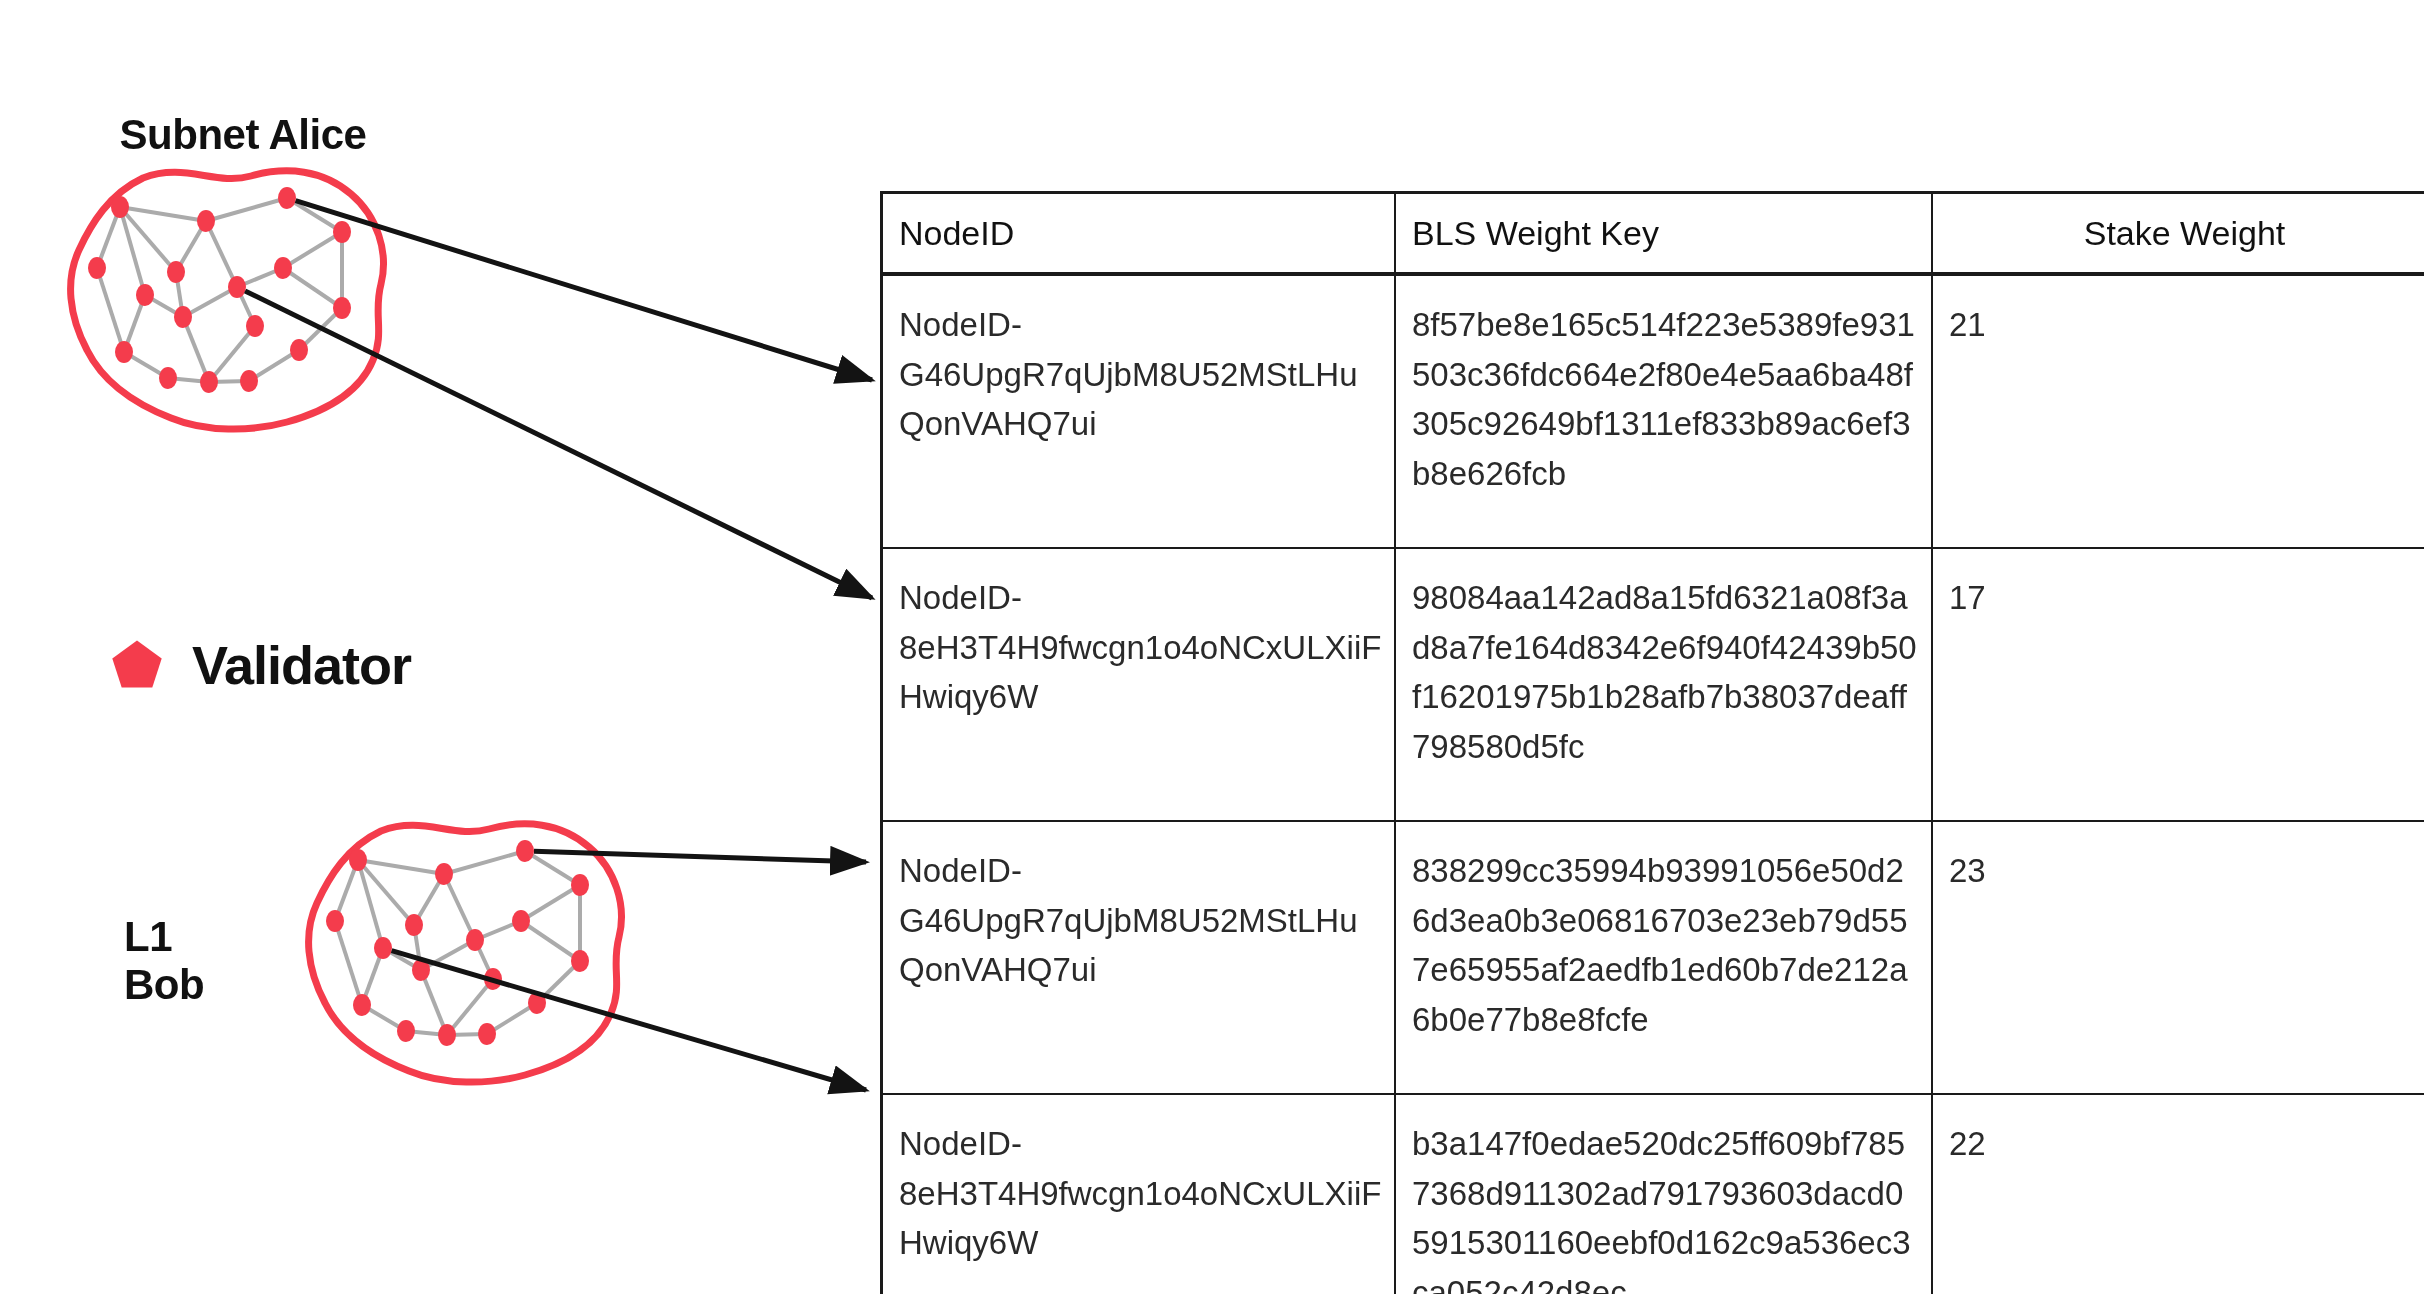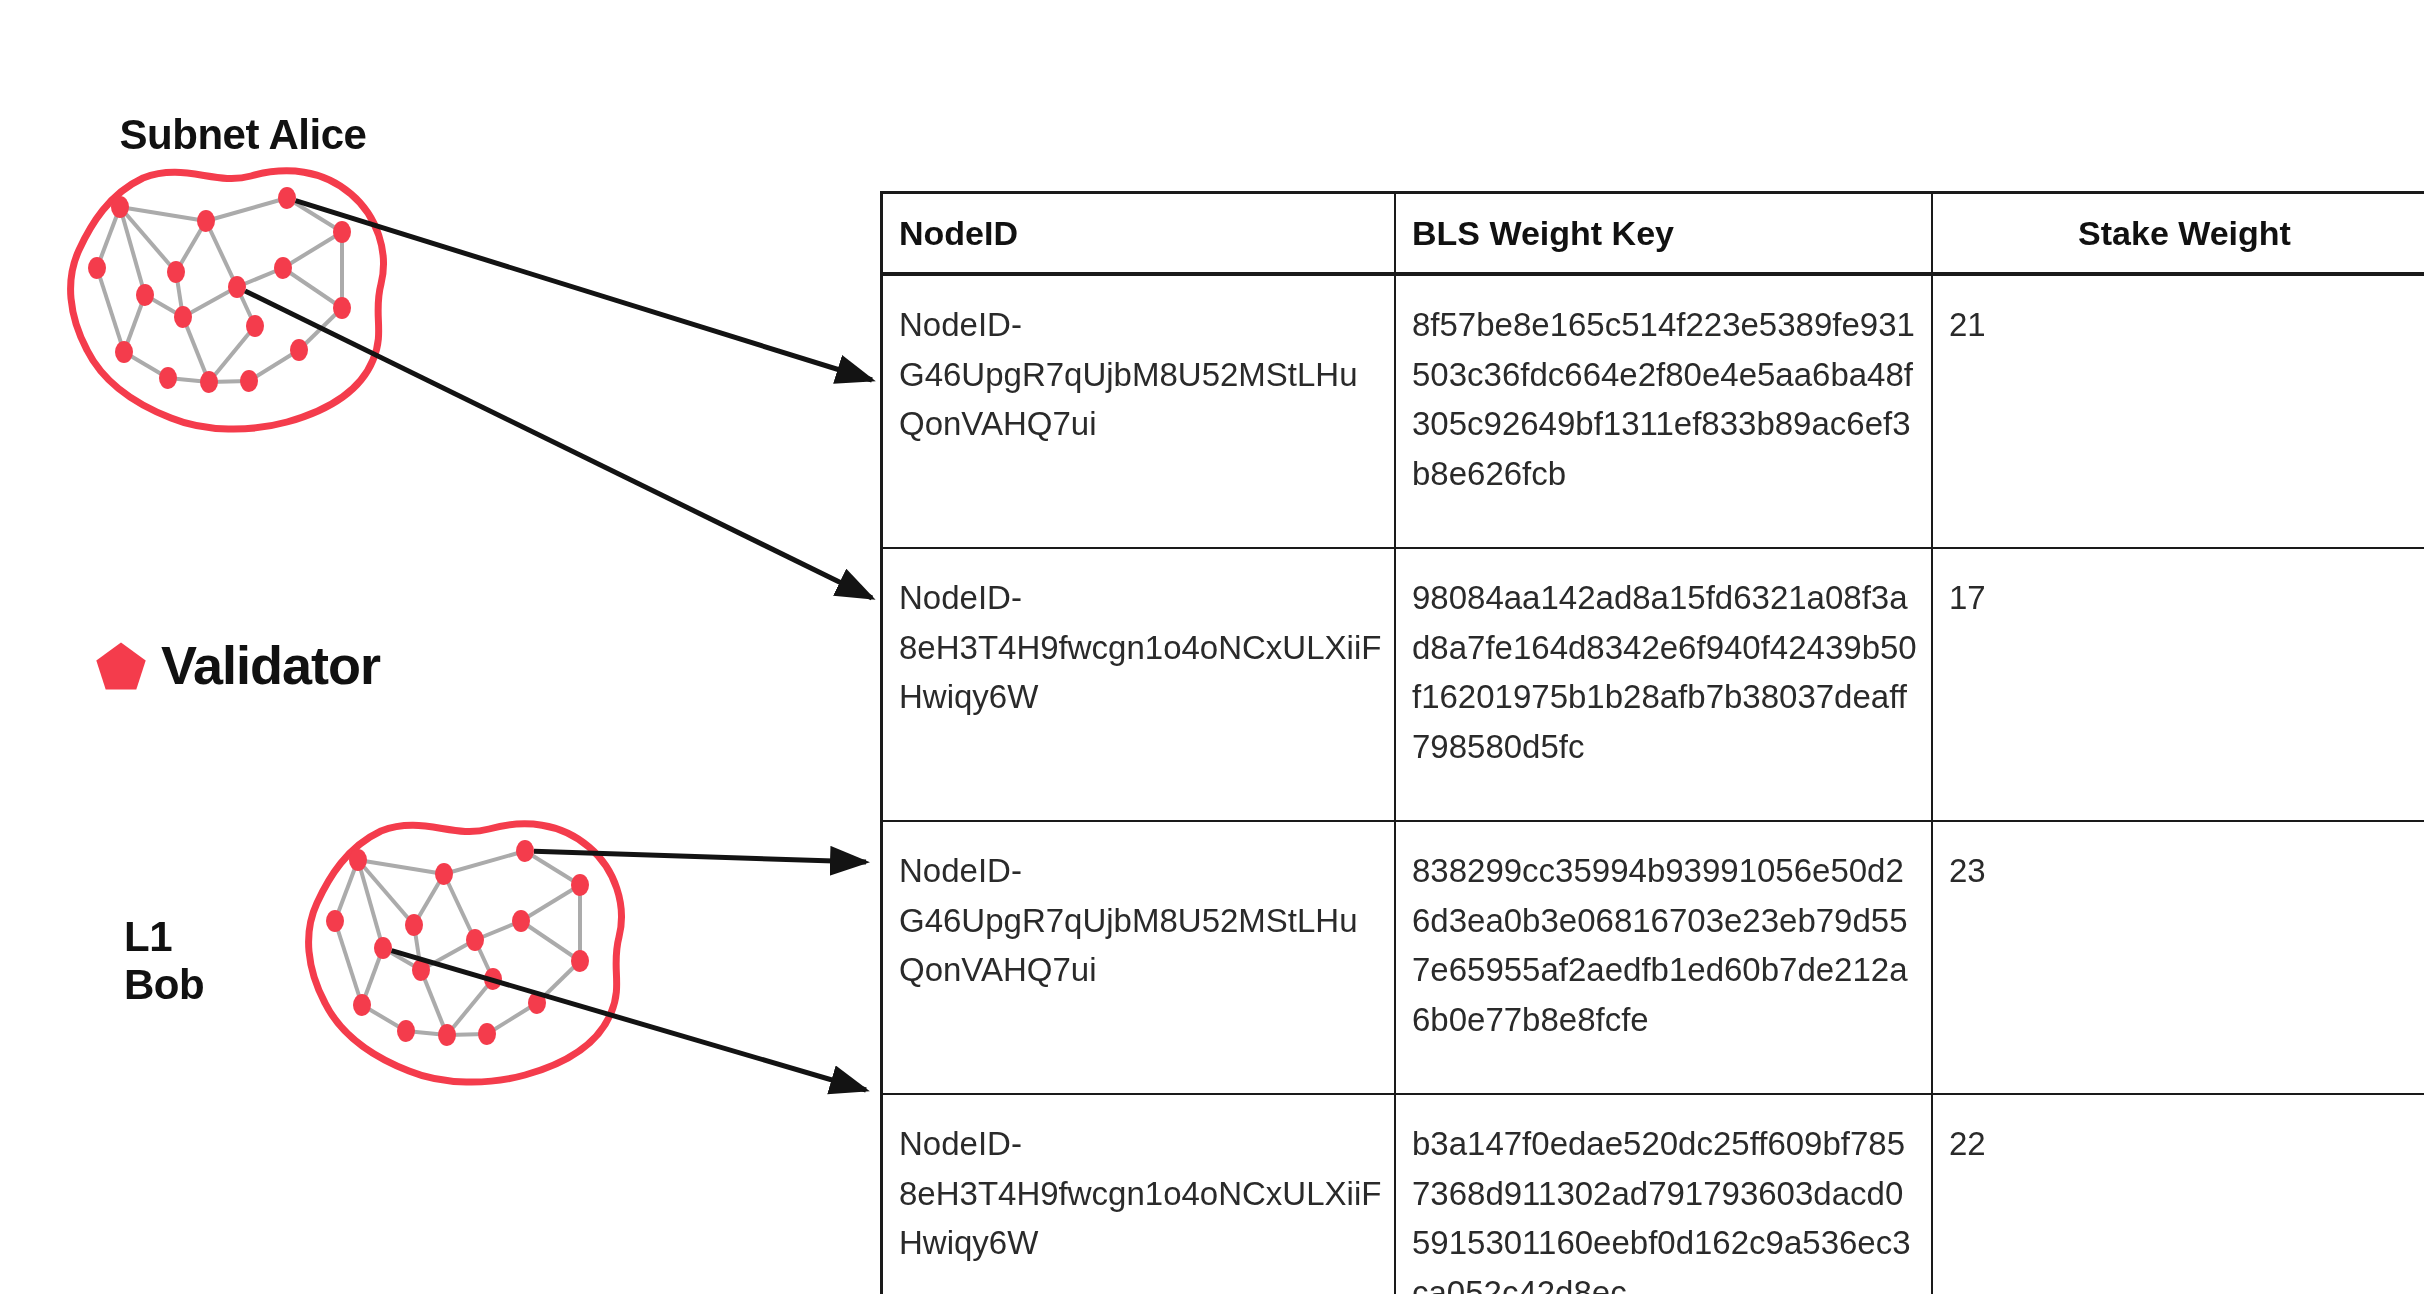--- a/index.html
+++ b/index.html
@@ -28,43 +28,43 @@
     letter-spacing:-0.5px;
   }
   .label-alice{ left:118px; top:111px; width:250px; text-align:center; font-size:42px; }
   .label-bob{ left:124px; top:913px; width:130px; text-align:left; font-size:42px; }
   .graph-svg{ position:absolute; width:350px; height:300px; overflow:visible; }
   #graph-alice{ left:55px; top:160px; }
   #graph-bob{ left:293px; top:813px; }
   .blob{ fill:none; stroke:#F43C4C; stroke-width:7; stroke-linecap:round; stroke-linejoin:round; }
 
   .legend{
-    position:absolute; left:96px; top:638px;
-    display:flex; align-items:flex-end; gap:15px;
+    position:absolute; left:112px; top:638px;
+    display:flex; align-items:center; gap:30px;
   }
   .legend-swatch{ width:50px; height:50px; display:block; }
   .legend-label{
     font-size:54px; font-weight:700; color:#111111; letter-spacing:-1px; line-height:1;
   }
 
   table.ledger{
     position:absolute; left:880px; top:191px;
     width:1453px;
     border-collapse:collapse;
     table-layout:fixed;
     background:#ffffff;
   }
   table.ledger, table.ledger th, table.ledger td{
     border:2px solid #1a1a1a;
   }
   table.ledger{ border-width:3px; }
   table.ledger th{
     height:78px;
     font-size:34px;
-    font-weight:700;
+    font-weight:400;
     color:#111111;
     padding:0 16px;
     vertical-align:middle;
   }
   th.col-nodeid, th.col-bls{ text-align:left; }
   th.col-stake{ text-align:center; }
   thead tr{ border-bottom:4px solid #1a1a1a; }
   table.ledger td{
     height:231px;
     vertical-align:top;

